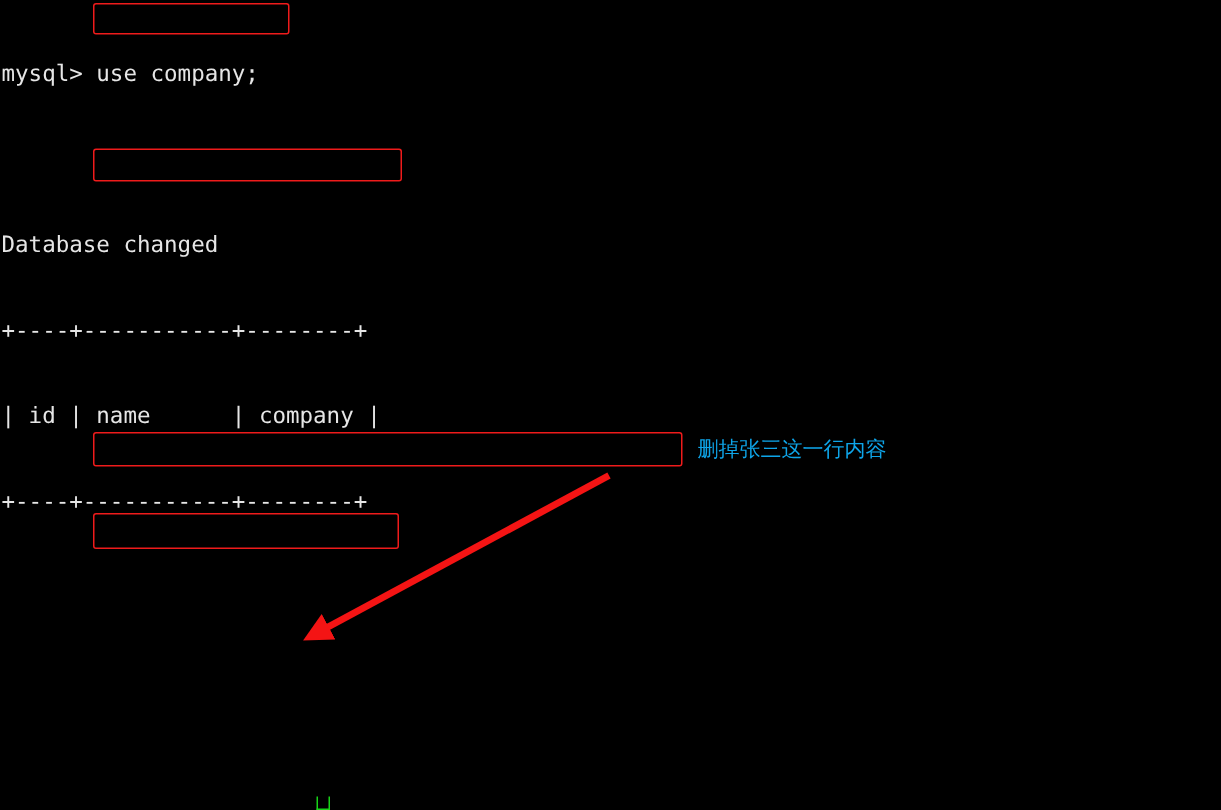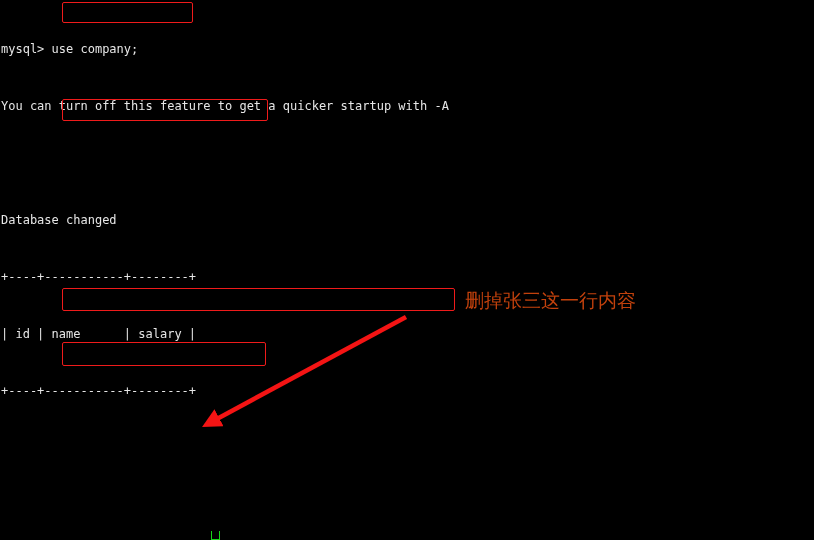--- a/index.html
+++ b/index.html
@@ -19,43 +19,43 @@
   #term {
     position: absolute;
     left: 0;
     top: 0;
     width: 814px;
     height: 540px;
     padding: 2px 0 0 1px;
     box-sizing: border-box;
     color: #e6e6e6;
     font-family: "DejaVu Sans Mono", "Liberation Mono", monospace;
-    font-size: 12px;
+    font-size: 15px;
     line-height: 19px;
     white-space: pre;
     letter-spacing: 0px;
   }
   .line {
     height: 19px;
     white-space: pre;
   }
   
   .hl-box {
     position: absolute;
     border: 1.5px solid #ef1b1b;
     border-radius: 2px;
     box-sizing: border-box;
     pointer-events: none;
   }
   
   .cn-note {
     position: absolute;
-    color: #c2410c;
+    color: #0ea5e9;
     font-family: "DejaVu Sans", "Liberation Sans", sans-serif;
-    font-size: 19px;
+    font-size: 14px;
     line-height: 16px;
     white-space: pre;
   }
   
   #arrow-svg {
     position: absolute;
     left: 0;
     top: 0;
     width: 814px;
     height: 540px;
@@ -70,25 +70,24 @@
     background: transparent;
   }
 </style>
 </head>
 <body>
 
 <div id="screen">
 
   <div id="term">
     <div class="line">mysql&gt; use company;</div>
-    <div class="line">You can turn off this feature to get a quicker startup with -A</div>
     <div class="line"></div>
     <div class="line">Database changed</div>
     <div class="line">+----+-----------+--------+</div>
-    <div class="line">| id | name      | salary |</div>
+    <div class="line">| id | name      | company |</div>
     <div class="line">+----+-----------+--------+</div>
     
     
     
     
     
     
     
     
     

